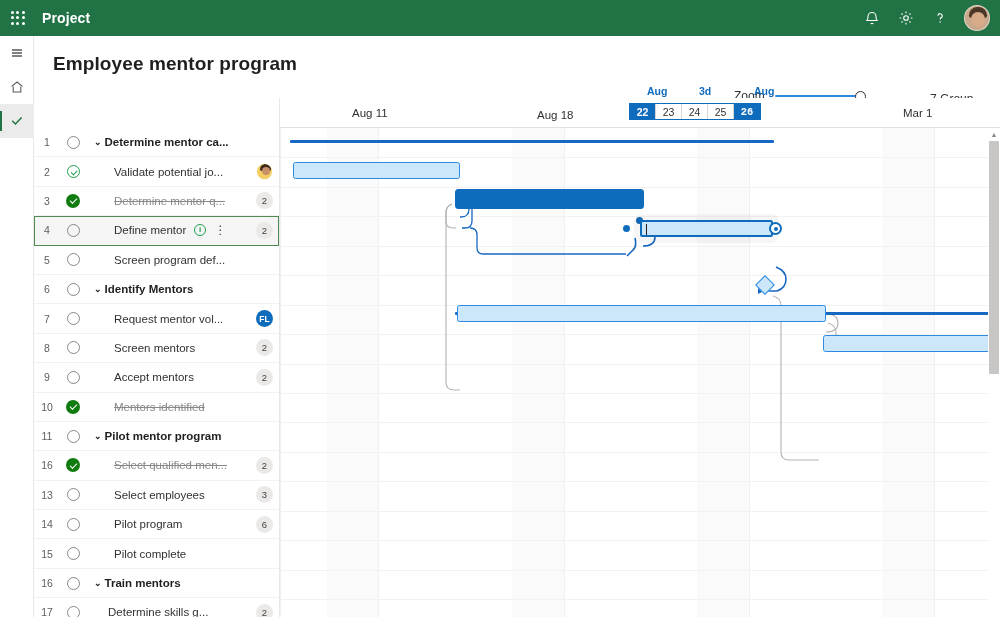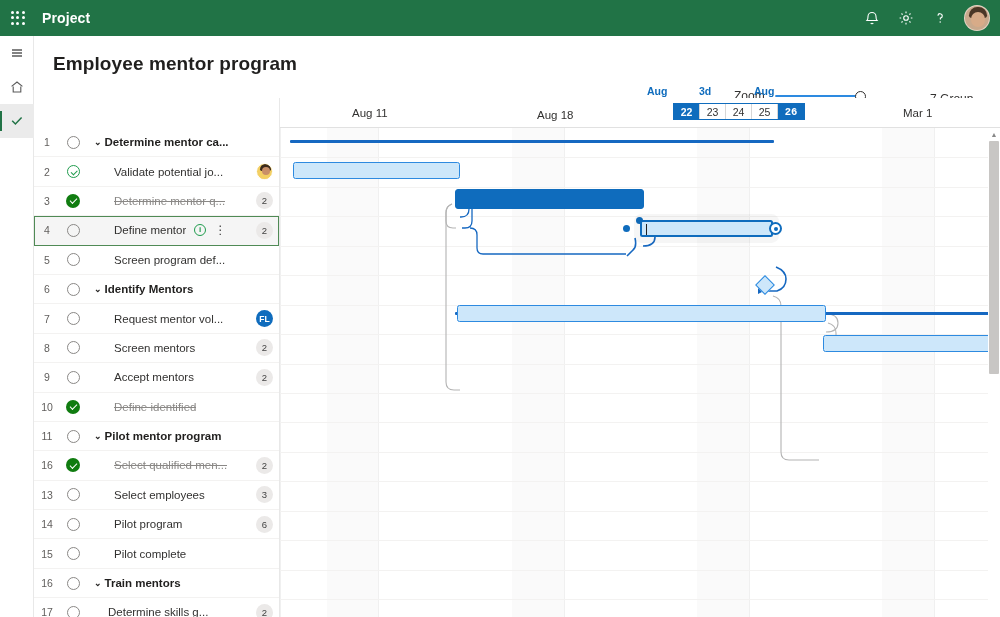--- a/index.html
+++ b/index.html
@@ -256,21 +256,21 @@
 <div class="thead">
   <div class="tl-left-head"></div>
   <div class="tl-date" style="left:318px; top:9px;">Aug 11</div>
   <div class="tl-date" style="left:503px; top:11px;">Aug 18</div>
   <div class="tl-date" style="left:869px; top:9px;">Mar 1</div>
 
   <div class="mlabel" style="left:613px;">Aug</div>
   <div class="mlabel" style="left:665px;">3d</div>
   <div class="mlabel" style="left:720px;">Aug</div>
 
-  <div class="daystrip" style="left:639px;">
+  <div class="daystrip" style="left:595px;">
     <div class="d sel">22</div>
     <div class="d">23</div>
     <div class="d">24</div>
     <div class="d">25</div>
     <div class="d sel">26</div>
   </div>
 </div>
 
 <div class="body">
 
@@ -448,21 +448,21 @@
       <span class="rowright">
         <span class="pill">2</span>
       </span>
     </div>
 
     <div class="trow">
       <span class="num">10</span>
       <span class="chk">
           <span class="dot-done"></span>
         </span>
-      <span class="tname lvl1 done">Define identified</span>
+      <span class="tname lvl1 done">Mentors identified</span>
     </div>
 
     <div class="trow">
       <span class="num">11</span>
       <span class="chk">
           <span class="ring"></span>
         </span>
       <span class="tname summary"><span class="caret">⌄</span><span>Pilot mentor program</span></span>
     </div>
 

